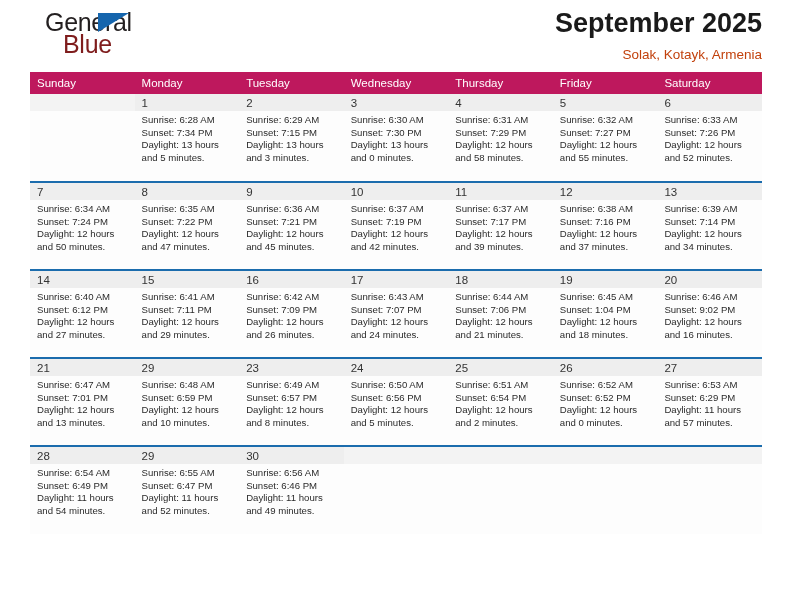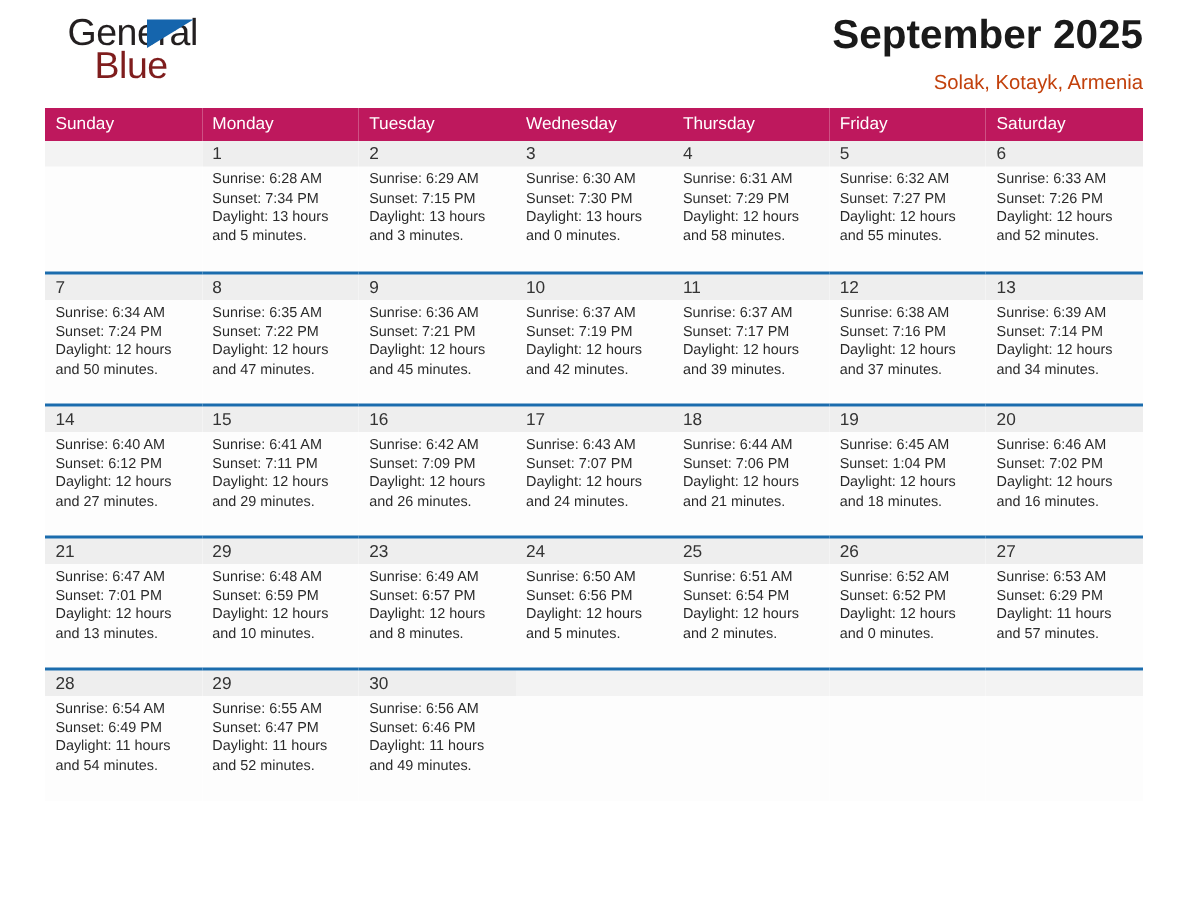--- a/index.html
+++ b/index.html
@@ -336,21 +336,21 @@
               <div>Sunrise: 6:45 AM</div>
               <div>Sunset: 1:04 PM</div>
               <div>Daylight: 12 hours</div>
               <div>and 18 minutes.</div>
             </div>
           </td>
           <td>
             <div class="daynum-band">20</div>
             <div class="cellbody">
               <div>Sunrise: 6:46 AM</div>
-              <div>Sunset: 7:02 PM</div>
+              <div>Sunset: 9:02 PM</div>
               <div>Daylight: 12 hours</div>
               <div>and 16 minutes.</div>
             </div>
           </td>
         </tr>
         <tr>
           <td>
             <div class="daynum-band">21</div>
             <div class="cellbody">
               <div>Sunrise: 6:47 AM</div>

